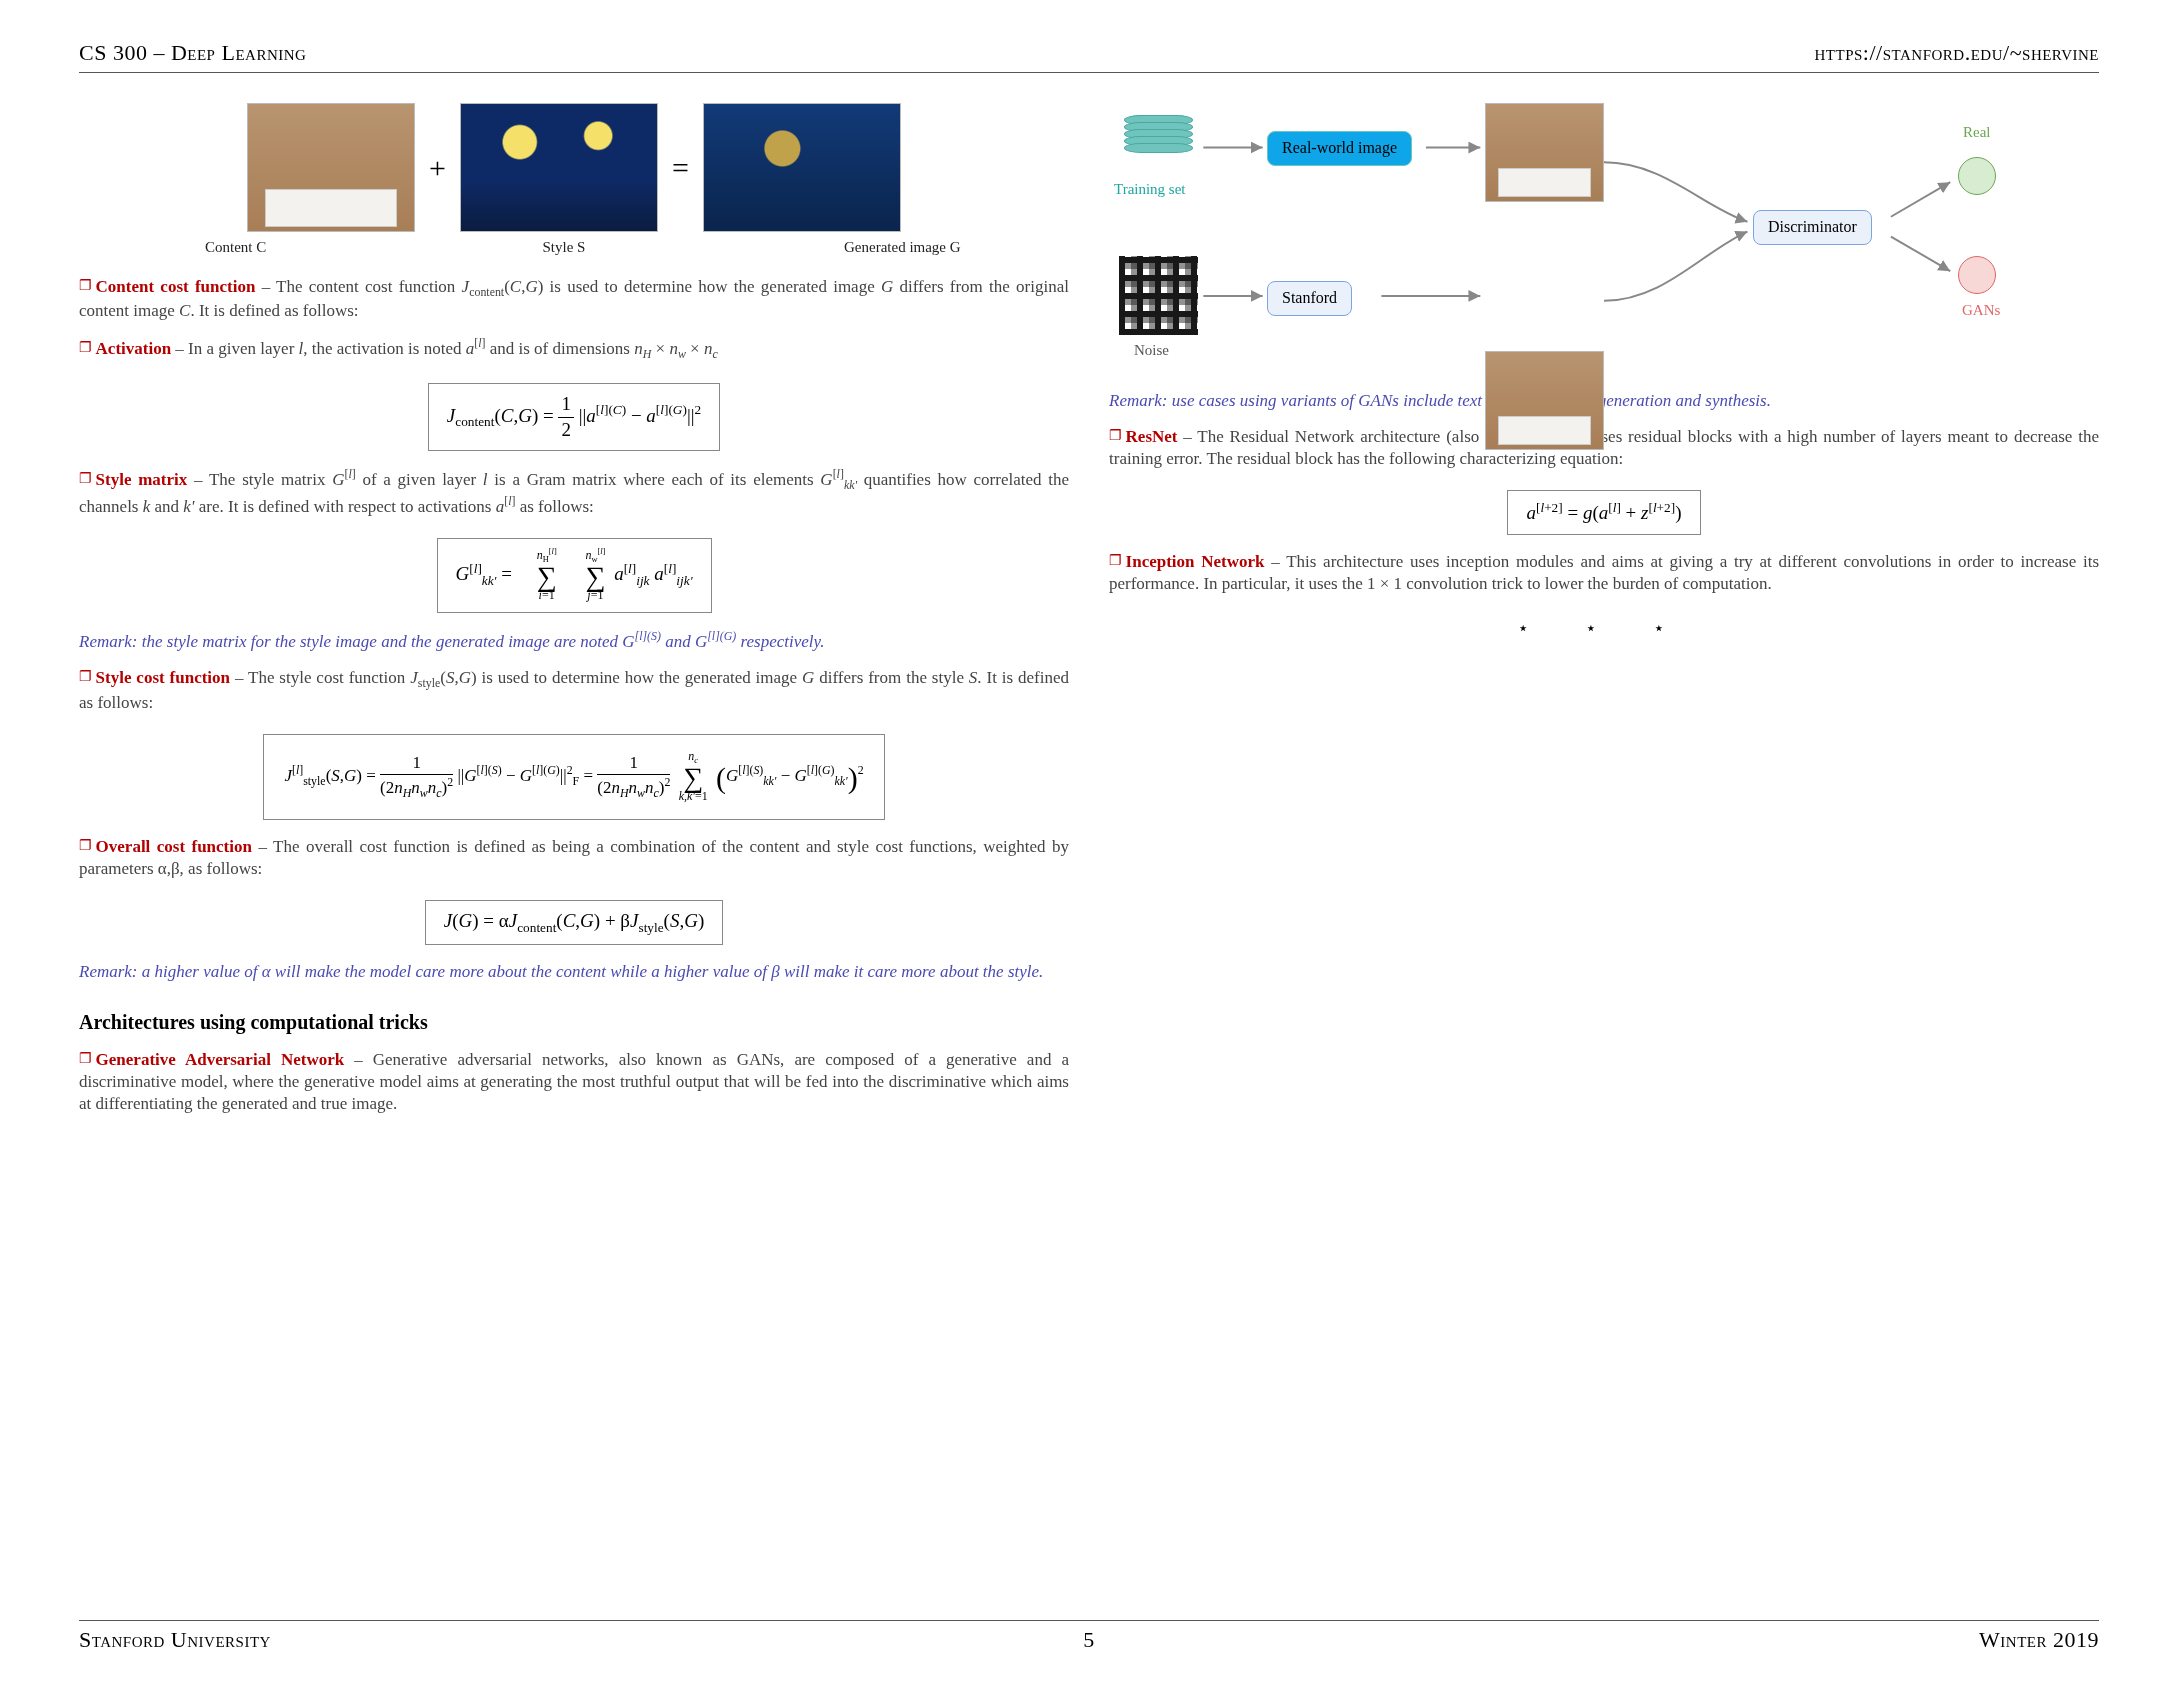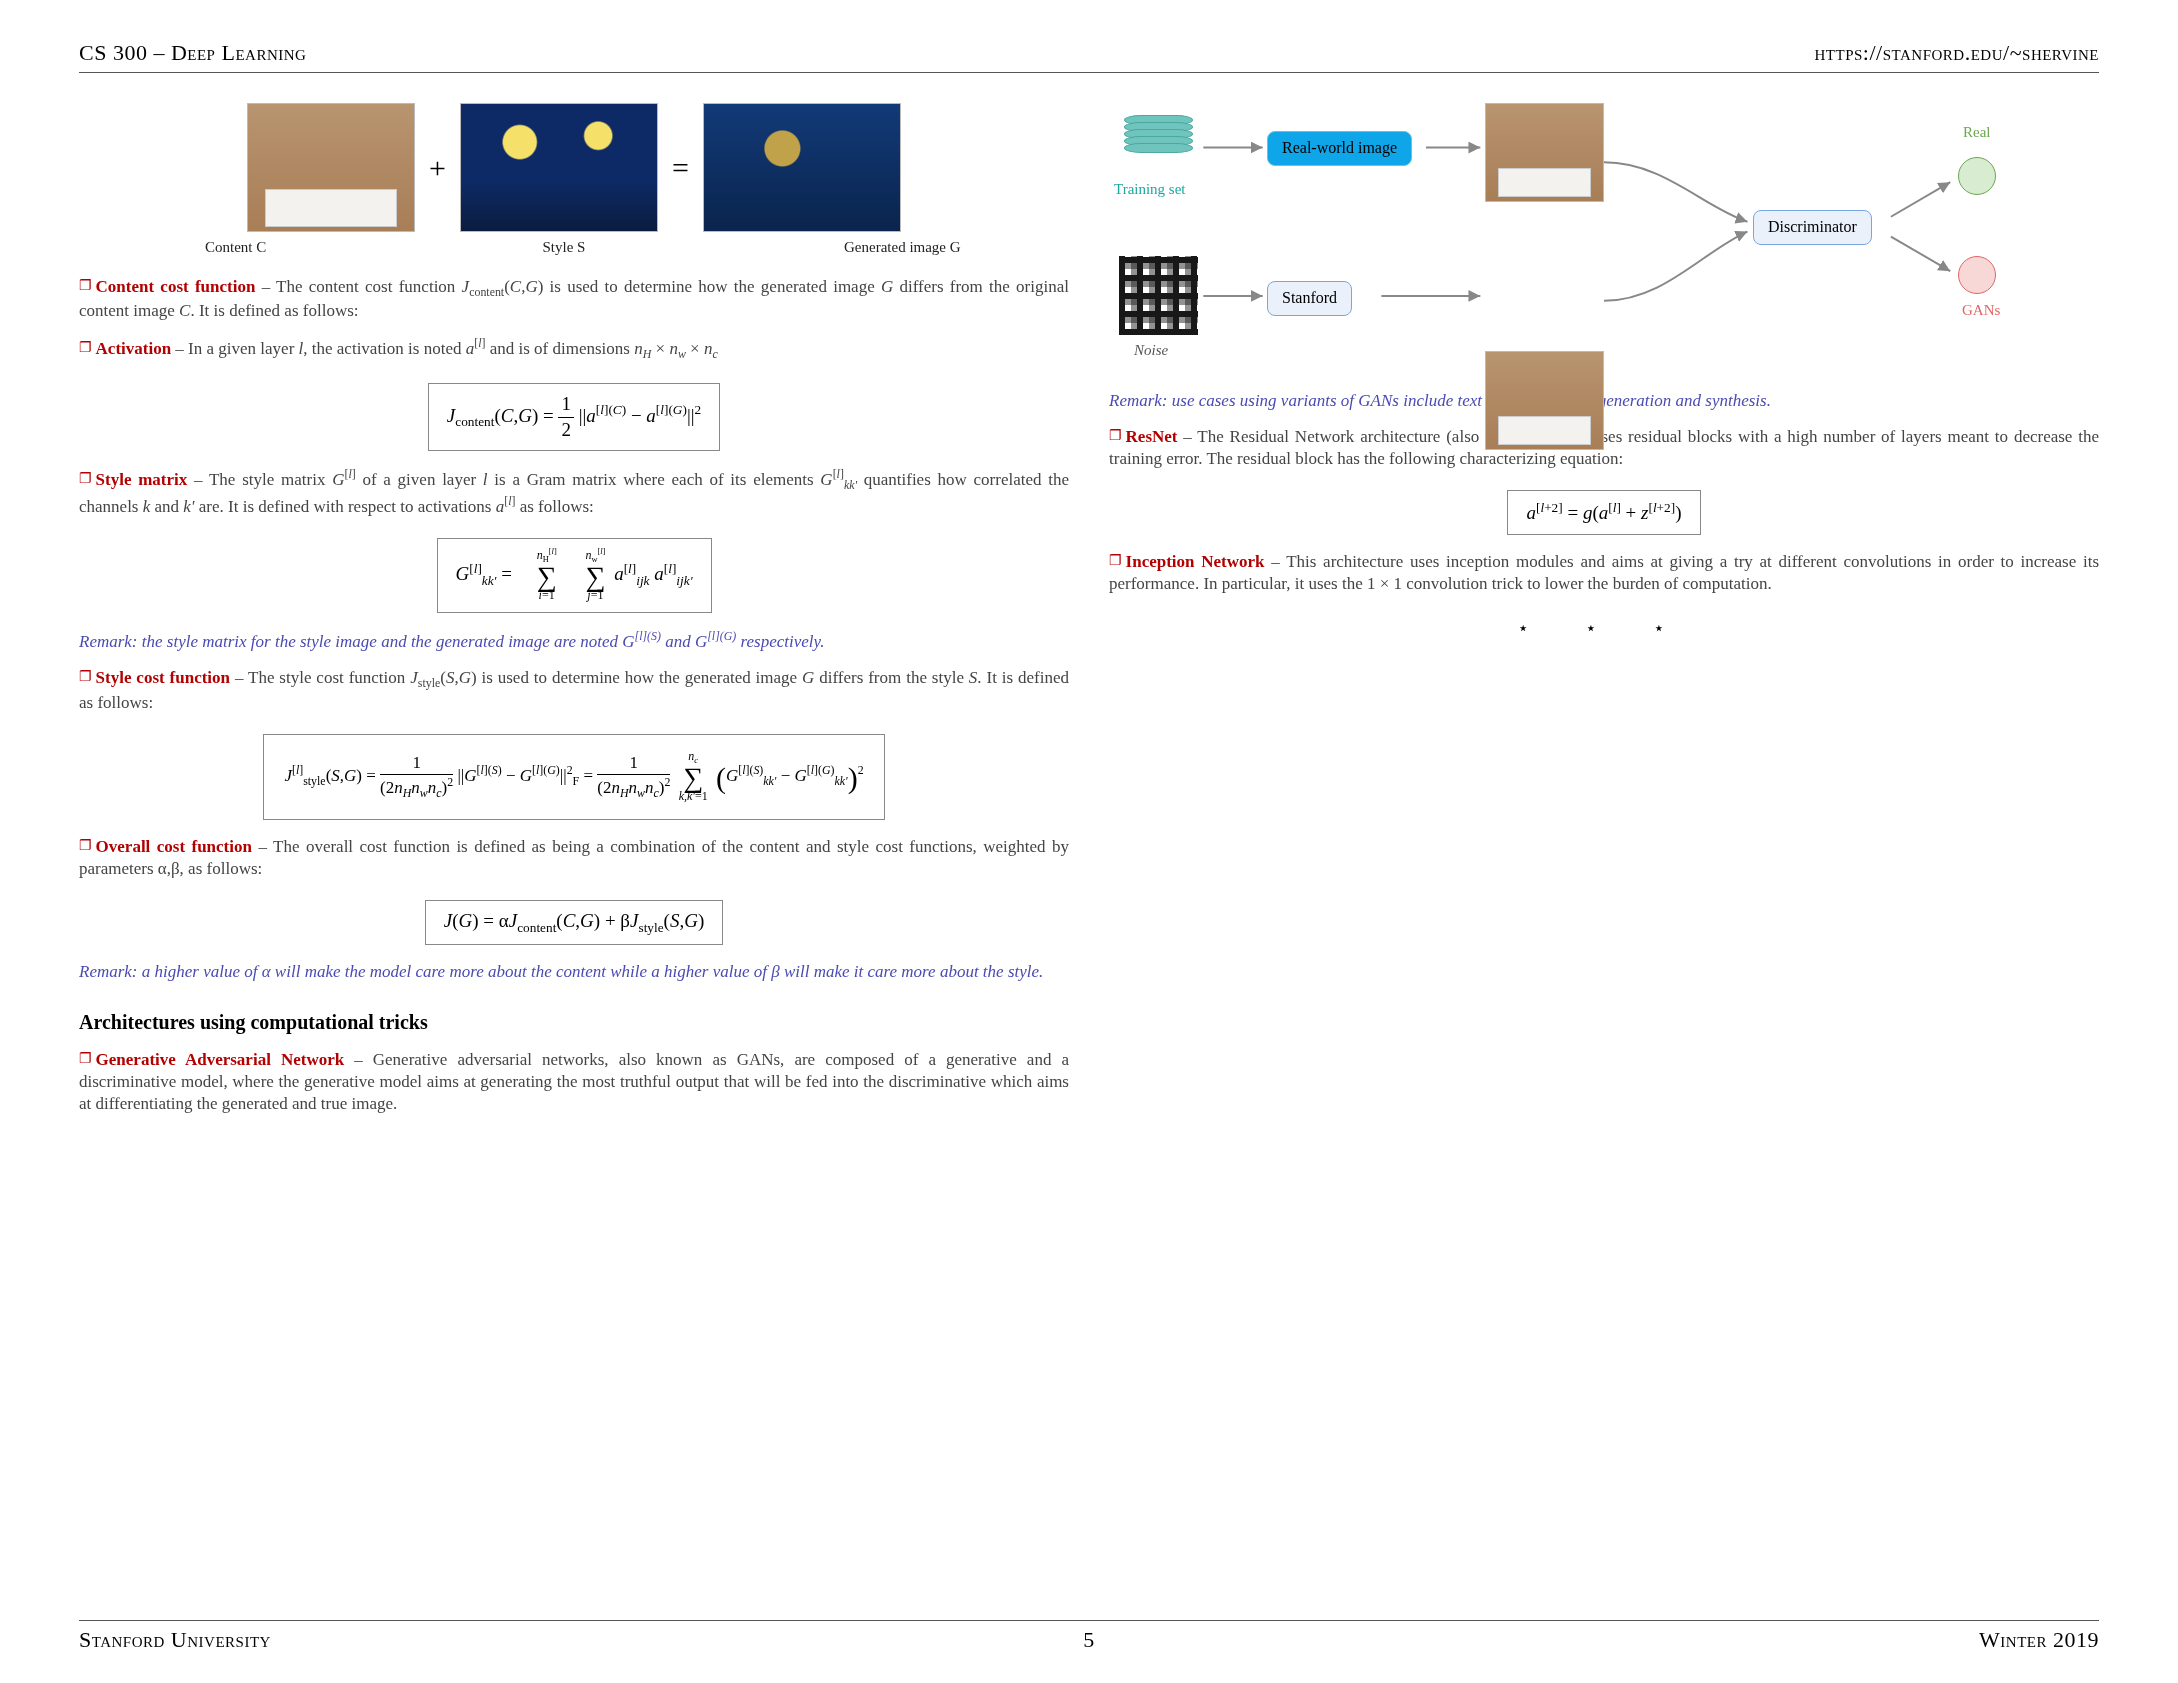--- a/index.html
+++ b/index.html
@@ -248,21 +248,21 @@
             <div></div>
             <div></div>
           </div>
       </div>
       <div class="gan-label" style="left:5px;top:77px;">Training set</div>
 
       <div class="gan-box" style="left:158px;top:28px;border-color:#6fc5bd;background:#0ea5e9;">Real-world image</div>
       <div class="gan-img bear" style="left:376px;top:0;width:119px;height:99px;"></div>
 
       <div class="gan-noise" style="left:10px;top:153px;"></div>
-      <div class="gan-label gray" style="left:25px;top:238px;font-style:italic;">Noise</div>
+      <div class="gan-label gray" style="left:25px;top:238px;">Noise</div>
 
       <div class="gan-box" style="left:158px;top:178px;border-color:#7aa6e0;background:#eaf1fb;">Stanford</div>
       <div class="gan-img bear" style="left:376px;top:149px;width:119px;height:99px;"></div>
 
       <div class="gan-box" style="left:644px;top:107px;border-color:#7aa6e0;background:#eaf1fb;">Discriminator</div>
 
       <div class="gan-circle" style="left:849px;top:54px;border-color:#6aa84f;background:#d7ecd0;"></div>
       <div class="gan-label green" style="left:854px;top:20px;">Real</div>
       <div class="gan-circle" style="left:849px;top:153px;border-color:#e06666;background:#f8d7d7;"></div>
       <div class="gan-label red" style="left:853px;top:198px;">GANs</div>

